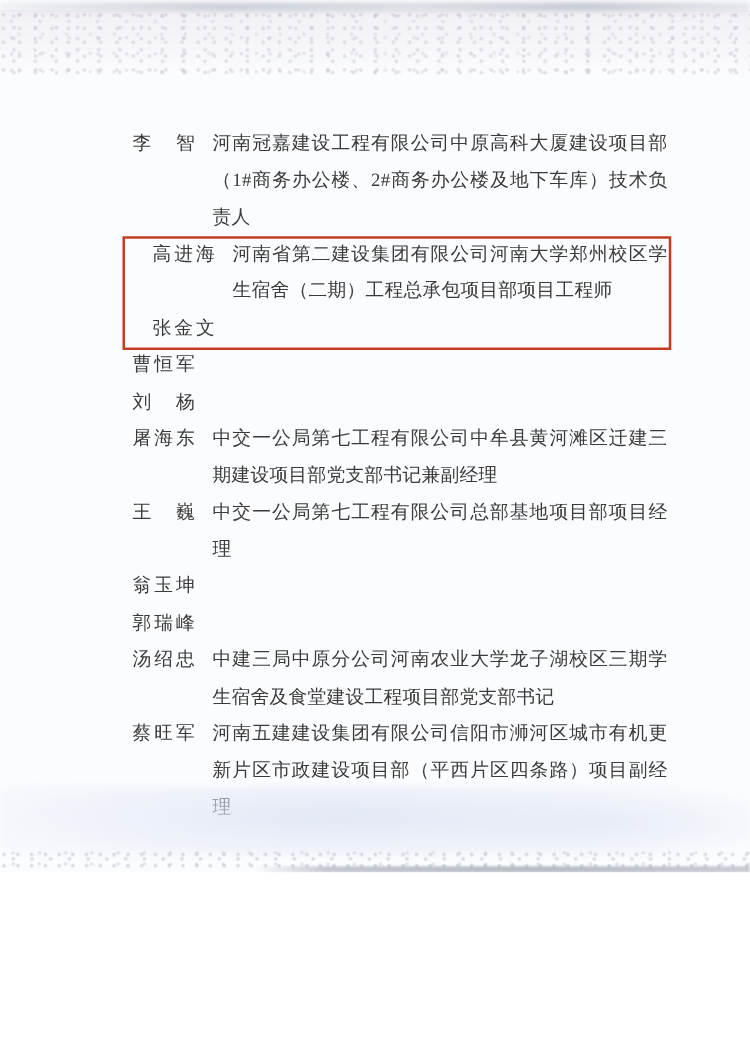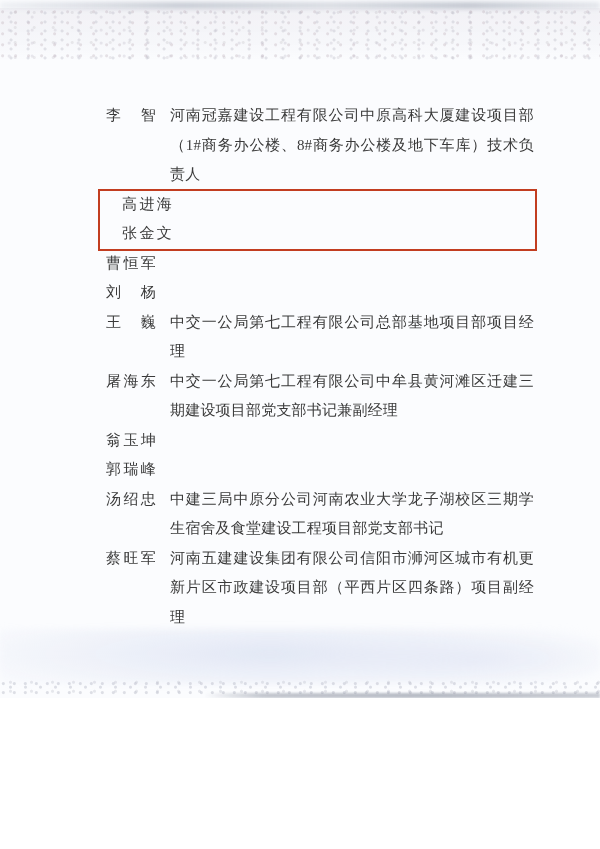--- a/index.html
+++ b/index.html
@@ -125,43 +125,44 @@
 
 <div class="page">
 
   <div class="scan-top-streak"></div>
   <div class="scan-top-noise"></div>
 
   <div class="roster" id="roster">
 
   <div class="entry">
         <span class="name">李 智</span>
-        <span class="desc">河南冠嘉建设工程有限公司中原高科大厦建设项目部（1#商务办公楼、8#商务办公楼及地下车库）技术负责人</span>
+        <span class="desc">河南冠嘉建设工程有限公司中原高科大厦建设项目部（1#商务办公楼、2#商务办公楼及地下车库）技术负责人</span>
       </div>
       <div class="highlight-group" style="--hl: #c23d20;">
         <div class="entry">
         <span class="name">高进海</span>
+        <span class="desc">河南省第二建设集团有限公司河南大学郑州校区学生宿舍（二期）工程总承包项目部项目工程师</span>
       </div>
         <div class="entry">
         <span class="name">张金文</span>
       </div>
       </div>
       <div class="entry">
         <span class="name">曹恒军</span>
       </div>
       <div class="entry">
         <span class="name">刘 杨</span>
       </div>
       <div class="entry">
+        <span class="name">屠海东</span>
+        <span class="desc">中交一公局第七工程有限公司中牟县黄河滩区迁建三期建设项目部党支部书记兼副经理</span>
+      </div>
+      <div class="entry">
         <span class="name">王 巍</span>
         <span class="desc">中交一公局第七工程有限公司总部基地项目部项目经理</span>
-      </div>
-      <div class="entry">
-        <span class="name">屠海东</span>
-        <span class="desc">中交一公局第七工程有限公司中牟县黄河滩区迁建三期建设项目部党支部书记兼副经理</span>
       </div>
       <div class="entry">
         <span class="name">翁玉坤</span>
       </div>
       <div class="entry">
         <span class="name">郭瑞峰</span>
       </div>
       <div class="entry">
         <span class="name">汤绍忠</span>
         <span class="desc">中建三局中原分公司河南农业大学龙子湖校区三期学生宿舍及食堂建设工程项目部党支部书记</span>

